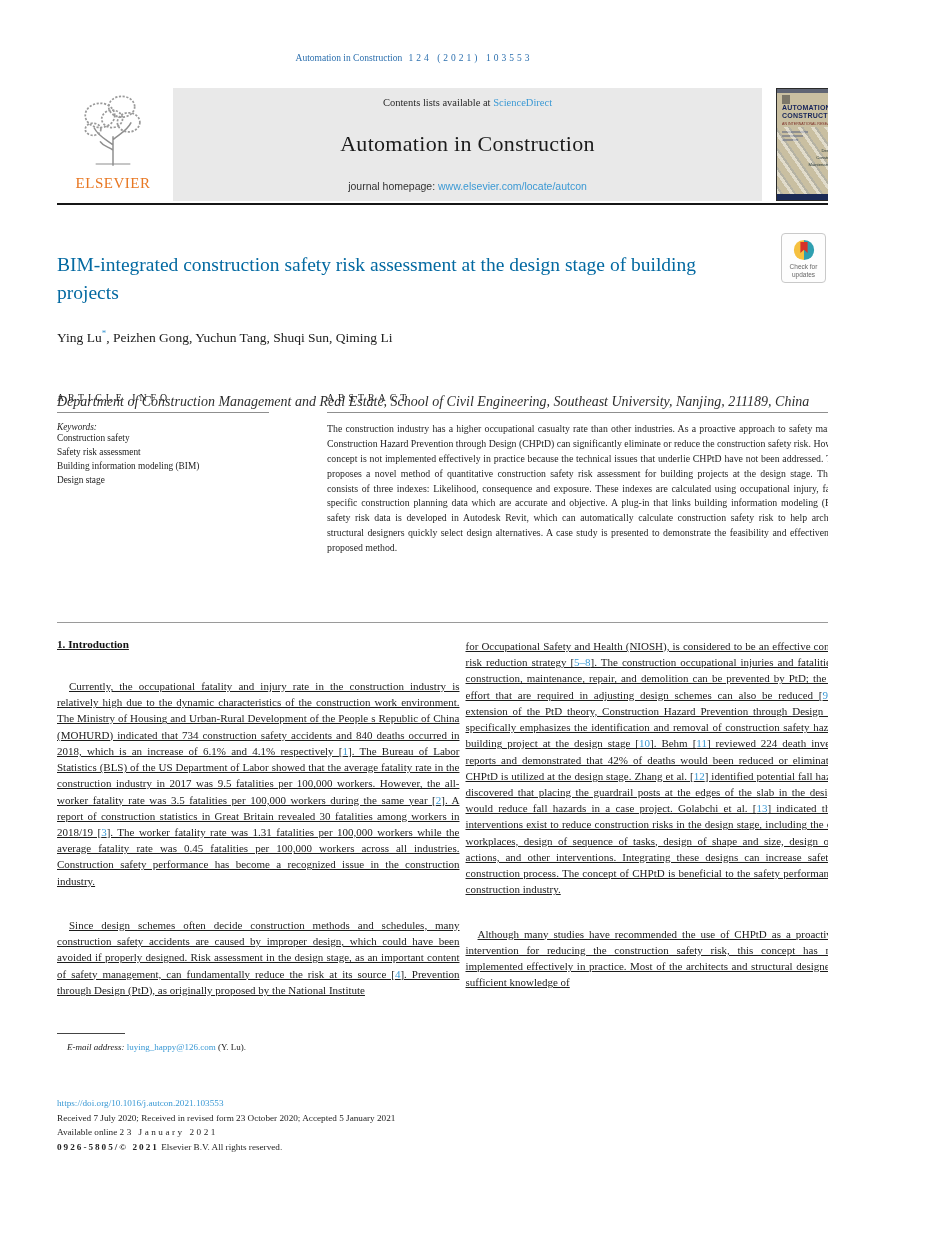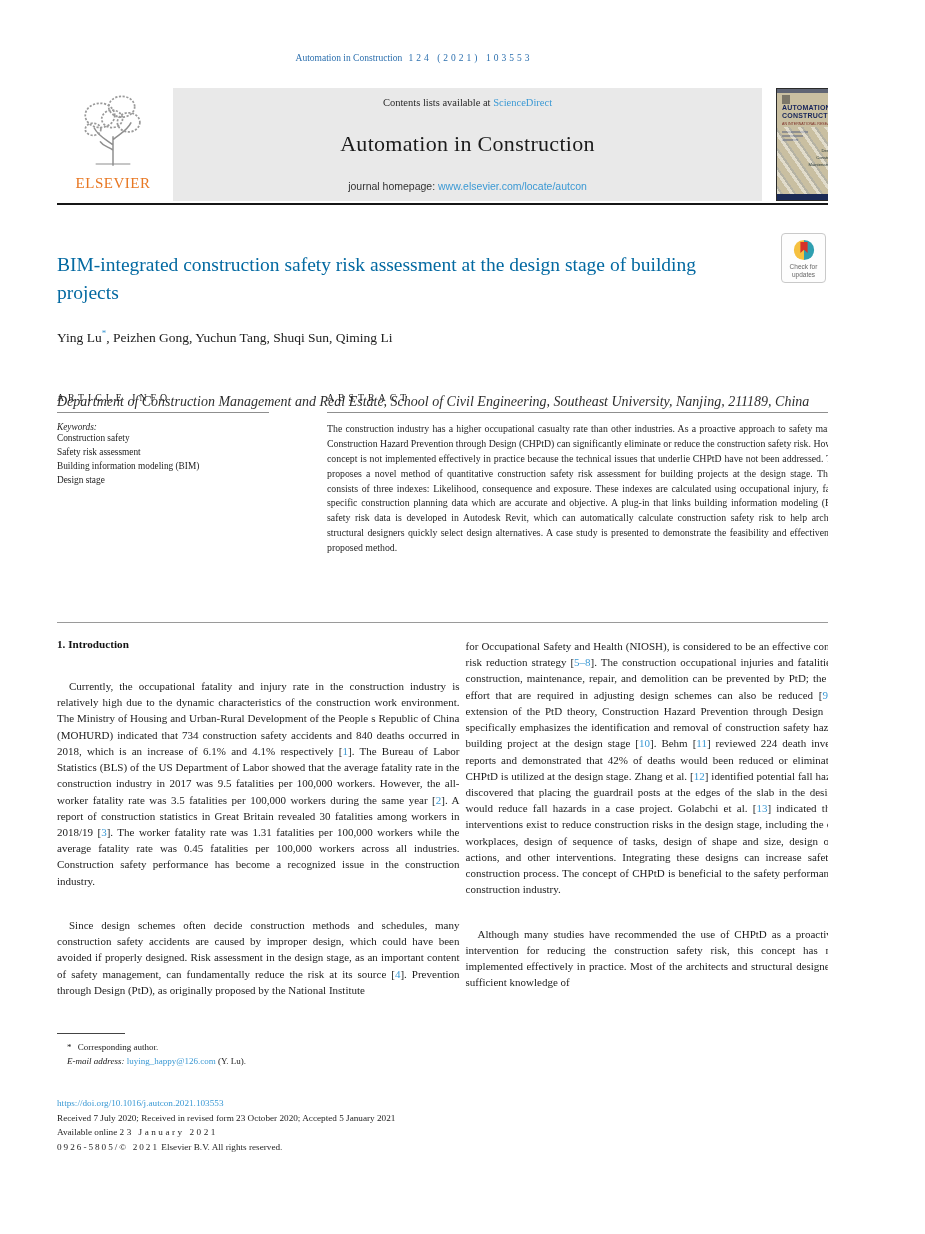--- a/index.html
+++ b/index.html
@@ -63,37 +63,37 @@
   .meta-rule{border:none;border-top:1px solid #8f8f8f;margin:9px 0 0 0;}
   .kw-label{font-style:italic;font-size:9.3px;margin-top:9px;color:#222;}
   .kw-item{font-size:9.3px;line-height:1.5;color:#222;}
   .abstract-text{font-size:9.8px;line-height:1.52;text-align:justify;margin-top:9px;color:#1e1e1e;}
 
   .body-sep{position:absolute;left:57px;top:622px;width:811px;height:1px;background:#9a9a9a;}
 
   
   .columns{position:absolute;left:57px;top:638px;width:811px;height:398px;overflow:hidden;
            display:flex;gap:6px;}
-  .col{width:403px;}
+  .col{width:403px;text-decoration:underline;}
   .sec-heading{font-size:11.2px;font-weight:bold;margin:0 0 16px 0;color:#141414;}
   .body-p{font-size:11px;line-height:1.475;text-align:justify;margin:0;color:#1c1c1c;}
   .body-p.indent{text-indent:12px;margin-top:28px;}
   .cite{color:#3b99d4;}
 
   
   .footnote{position:absolute;left:57px;top:1033px;width:403px;font-size:9px;color:#222;}
   .fn-rule{width:68px;border-top:1px solid #444;margin-bottom:7px;}
   .fn-line{margin-left:10px;line-height:1.55;}
   .fn-star{margin-right:4px;}
   .em-label{font-style:italic;}
 
   
   .footer{position:absolute;left:57px;top:1096px;width:811px;font-size:9.2px;line-height:1.6;color:#1e1e1e;}
   .footer .ls1{letter-spacing:2.5px;}
-  .footer .ls2{letter-spacing:2px;}
+  .footer .ls2{letter-spacing:2px;font-weight:bold;}
 </style>
 </head>
 <body>
 
 <div class="page">
 
   <div class="top-citation">
     <span>Automation in Construction</span>
     <span class="vol">124 (2021) 103553</span>
   </div>
@@ -197,24 +197,20 @@
     </div>
     <div class="col">
       <p class="body-p rich">for Occupational Safety and Health (NIOSH), is considered to be an effective construction risk reduction strategy [<span class="cite">5–8</span>]. The construction occupational injuries and fatalities during construction, maintenance, repair, and demolition can be prevented by PtD; the cost and effort that are required in adjusting design schemes can also be reduced [<span class="cite">9</span>]. As an extension of the PtD theory, Construction Hazard Prevention through Design (CHPtD) specifically emphasizes the identification and removal of construction safety hazards of a building project at the design stage [<span class="cite">10</span>]. Behm [<span class="cite">11</span>] reviewed 224 death investigation reports and demonstrated that 42% of deaths would been reduced or eliminated when CHPtD is utilized at the design stage. Zhang et al. [<span class="cite">12</span>] identified potential fall hazards and discovered that placing the guardrail posts at the edges of the slab in the design phase would reduce fall hazards in a case project. Golabchi et al. [<span class="cite">13</span>] indicated that many interventions exist to reduce construction risks in the design stage, including the design of workplaces, design of sequence of tasks, design of shape and size, design of human actions, and other interventions. Integrating these designs can increase safety in the construction process. The concept of CHPtD is beneficial to the safety performance of the construction industry.</p>
       <p class="body-p indent rich">Although many studies have recommended the use of CHPtD as a proactive safety intervention for reducing the construction safety risk, this concept has not been implemented effectively in practice. Most of the architects and structural designers lack a sufficient knowledge of</p>
     </div>
   </div>
 
   <div class="footnote">
     <div class="fn-rule"></div>
     <div class="fn-line">
-      <span class="fn-star">*</span>
-      <span>Corresponding author.</span>
-    </div>
-    <div class="fn-line">
       <span class="em-label">E-mail address:</span>
       <span class="link">luying_happy@126.com</span>
       <span>(Y. Lu).</span>
     </div>
   </div>
 
   <div class="footer">
     <div class="link">https://doi.org/10.1016/j.autcon.2021.103553</div>
     <div>Received 7 July 2020; Received in revised form 23 October 2020; Accepted 5 January 2021</div>
     <div>

